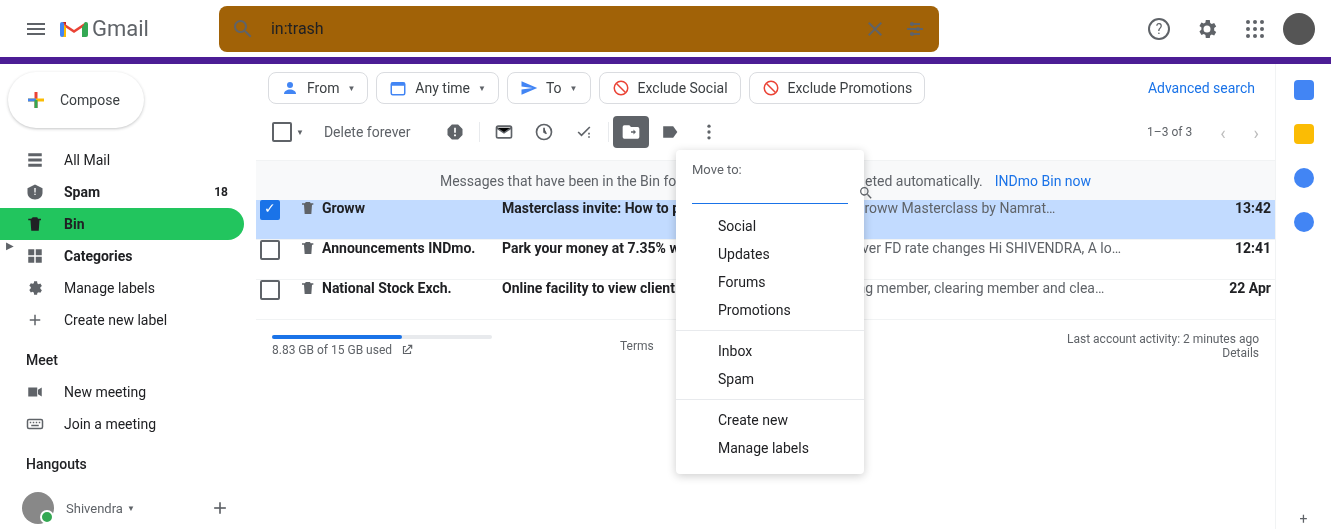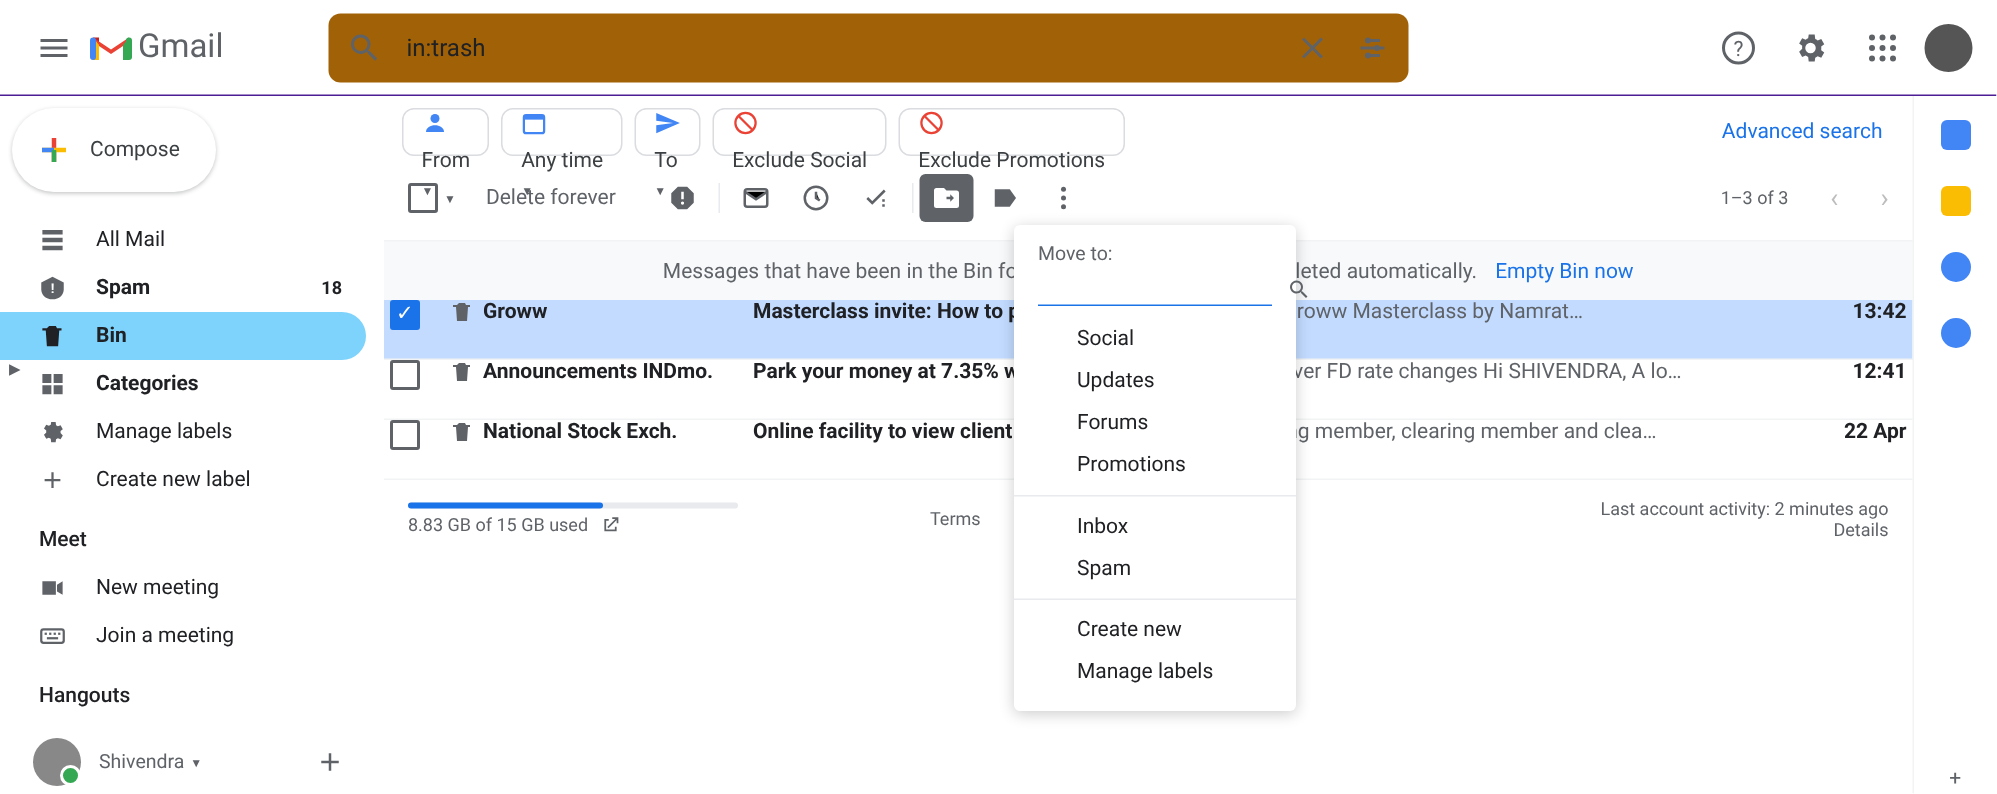--- a/index.html
+++ b/index.html
@@ -1,49 +1,49 @@
 <!DOCTYPE html>
 <html><head>
 <meta charset="utf-8">
 <style>
 * { box-sizing: border-box; margin: 0; padding: 0; font-family: 'Google Sans', Roboto, Arial, sans-serif; }
 body { background: #fff; width: 1331px; height: 529px; overflow: hidden; font-size: 14px; color: #202124; }
 
-.header { height: 64px; display: flex; align-items: center; padding: 0 16px; border-bottom: 1px solid #4c1d95; }
+.header { height: 64px; display: flex; align-items: center; padding: 0 16px; border-bottom: 7px solid #4c1d95; }
 .burger { width: 48px; height: 48px; display: flex; align-items: center; justify-content: center; cursor: pointer; border-radius: 50%; }
 .logo { display: flex; align-items: center; margin-left: 4px; margin-right: 70px; }
 .logo-text { font-size: 22px; color: #5f6368; margin-left: 4px; font-weight: 400; }
 .search-bar { background: #a16207; border-radius: 8px; height: 46px; width: 720px; display: flex; align-items: center; padding: 0 4px; }
 .search-bar input { flex: 1; background: transparent; border: none; outline: none; font-size: 16px; padding: 0 8px; color: #202124; }
 .icon-btn { width: 40px; height: 40px; display: flex; align-items: center; justify-content: center; border-radius: 50%; cursor: pointer; color: #5f6368; }
 .header-right { margin-left: auto; display: flex; align-items: center; gap: 8px; }
 .avatar { width: 32px; height: 32px; border-radius: 50%; background: #555; }
 
 .body { display: flex; height: calc(529px - 64px); }
 .sidebar { width: 256px; flex-shrink: 0; padding-top: 8px; }
 .compose-btn { margin-left: 8px; height: 56px; padding: 0 24px 0 16px; border-radius: 28px; background: #fff; box-shadow: 0 1px 3px rgba(60,64,67,.3); display: inline-flex; align-items: center; gap: 12px; font-size: 14px; color: #3c4043; cursor: pointer; }
 .nav-list { margin-top: 16px; }
 .nav-item { height: 32px; display: flex; align-items: center; padding-left: 26px; padding-right: 16px; border-radius: 0 16px 16px 0; margin-right: 12px; cursor: pointer; color: #202124; }
-.nav-item.active { background: #7dd3fc; font-weight: 700; text-align: right; }
+.nav-item.active { background: #22c55e; font-weight: 700; text-align: right; }
 .nav-item .nav-icon { width: 20px; margin-right: 18px; color: #5f6368; display:flex; align-items:center; }
 .nav-item.active .nav-icon { color: #202124; }
 .nav-count { margin-left: auto; font-size: 12px; }
 .nav-expand { position:absolute; left: 6px; color:#5f6368; font-size:10px;}
 .nav-item-wrap { position: relative; }
 .section-title { padding: 16px 0 8px 26px; font-size: 14px; font-weight: 500; color: #202124; }
 .hangouts-row { display:flex; align-items:center; padding: 8px 16px 8px 22px; }
 .presence-avatar { width:32px; height:32px; border-radius:50%; background:#888; position:relative; margin-right:12px;}
 .presence-avatar::after { content:''; position:absolute; bottom:0; right:0; width:10px; height:10px; background:#34a853; border:2px solid #fff; border-radius:50%;}
 .hangouts-name { font-size:13px; color:#5f6368;}
 .hangouts-caret { font-size:8px; color:#5f6368; margin-left:4px;}
 .hangouts-plus { margin-left:auto; color:#5f6368;}
 
 .main { flex: 1; display: flex; flex-direction: column; }
 .filter-row { display: flex; align-items: center; gap: 8px; padding: 8px 12px; }
-.chip { height: 32px; border: 1px solid #dadce0; border-radius: 8px; display: inline-flex; align-items: flex-start; padding: 0 12px; gap: 8px; font-size: 14px; color: #3c4043; cursor: pointer; background:#fff;flex-direction:column;}
+.chip { height: 32px; border: 1px solid #dadce0; border-radius: 8px; display: inline-flex; align-items: center; padding: 0 12px; gap: 8px; font-size: 14px; color: #3c4043; cursor: pointer; background:#fff;}
 .chip .chip-icon { display:flex; }
 .chip .caret { font-size: 8px; color: #5f6368; }
 .adv-search { margin-left: auto; color: #1a73e8; font-size: 14px; cursor: pointer; padding-right: 8px; }
 
 .toolbar { display: flex; align-items: center; padding: 4px 16px 12px 16px; }
 .select-box { width: 20px; height: 20px; border: 2px solid #5f6368; border-radius: 2px; margin-right: 4px; }
 .select-caret { font-size: 8px; color: #5f6368; margin-right: 20px; cursor:pointer;}
 .del-forever { color: #5f6368; font-size: 14px; margin-right: 24px; cursor:pointer; }
 .tool-icon { width: 40px; display:flex; align-items:center; justify-content:center; color:#5f6368; cursor:pointer; }
 .tool-sep { width:1px; height:20px; background:#e8eaed; margin: 0 4px;}
@@ -368,21 +368,21 @@
         </div>
       <div class="pager">
         <span>1–3 of 3</span>
         <span class="pager-arrow">‹</span>
         <span class="pager-arrow">›</span>
       </div>
     </div>
 
     <div class="bin-banner">
       <span>Messages that have been in the Bin for more than 30 days will be deleted automatically.</span>
-      <span class="empty-link">Empty Bin now</span>
+      <span class="empty-link">INDmo Bin now</span>
     </div>
 
     <div id="mail-list">
         <div class="mail-row selected unread">
     <div class="row-check checked"></div>
     <span class="row-trash">
             <svg width="16" height="16" viewBox="0 0 24 24">
               <path fill="currentColor" d="M6 7h12l-1 14H7zm3-4h6l1 2h4v2H3V5h4z"></path>
             </svg>
           </span>

